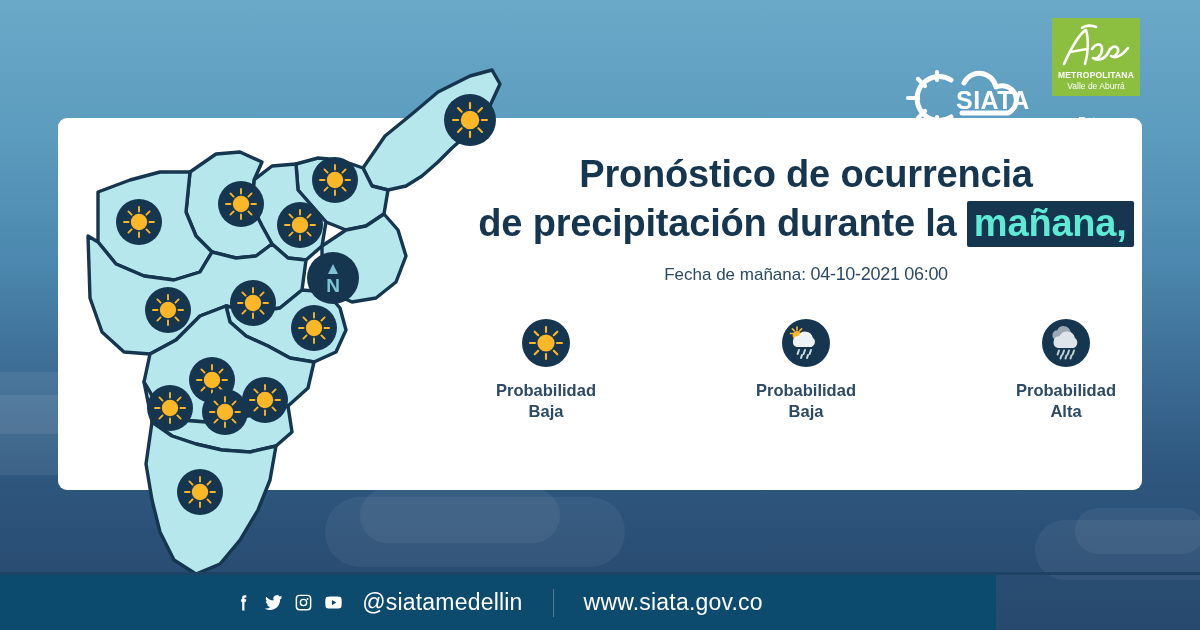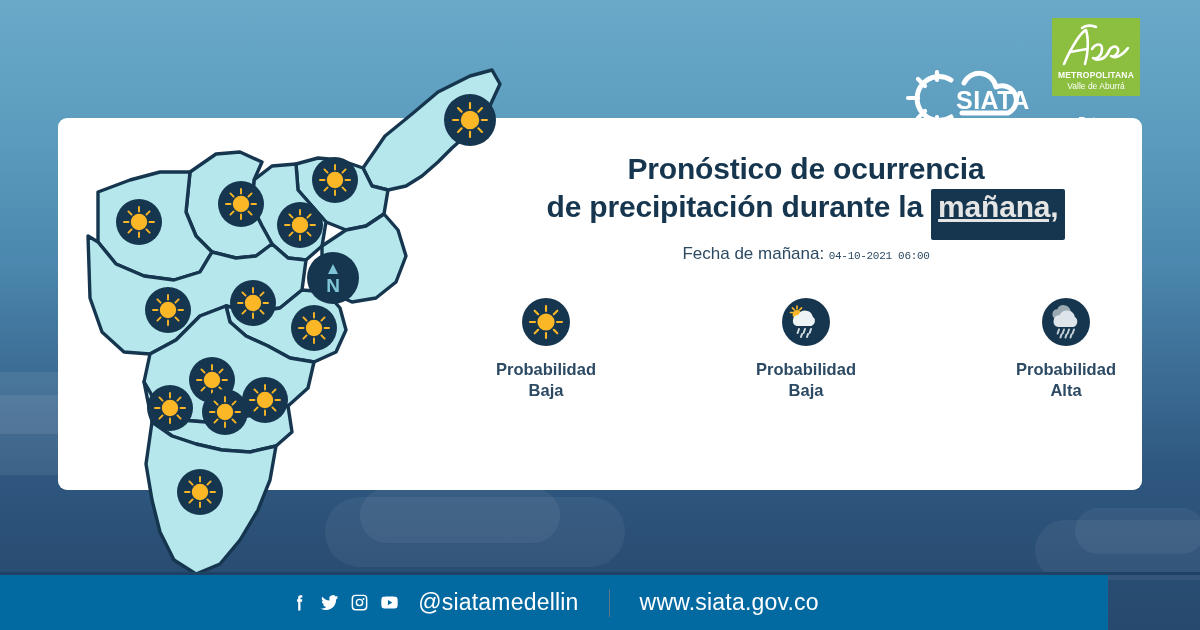--- a/index.html
+++ b/index.html
@@ -37,35 +37,35 @@
   
   #map-wrap { position:absolute; left:40px; top:40px; width:460px; height:560px; z-index:4; pointer-events:none; }
   #map-svg { width:100%; height:100%; overflow:visible; }
 
   .marker { position:absolute; width:46px; height:46px; transform:translate(-50%,-50%); z-index:5; }
   .marker.big { width:52px; height:52px; }
   #compass { position:absolute; width:52px; height:52px; transform:translate(-50%,-50%); z-index:5; }
 
   
   #panel { position:absolute; left:470px; top:150px; width:672px; z-index:5; text-align:center; }
-  #title { color:#16364f; font-size:30px; font-weight:bold; line-height:1.28; letter-spacing:-0.2px;text-align:center; }
-  #title .hl { background:#16364f; color:#e5e5e5; padding:1px 7px 17px; border-radius:2px;text-decoration:underline; }
+  #title { color:#16364f; font-size:38px; font-weight:bold; line-height:1.28; letter-spacing:-0.2px;text-align:center; }
+  #title .hl { background:#16364f; color:#5eead4; padding:1px 7px 3px; border-radius:2px; }
   #date-row { margin-top:17px; color:#2c4a63; font-size:16.5px; }
   #date-row .lbl { font-size:17px; }
-  #date-row .val { font-size:11px; letter-spacing:-0.3px;font-family:Liberation Mono, monospace; }
+  #date-row .val { font-size:18px; letter-spacing:-0.3px; }
 
   #legend { display:flex; justify-content:center; gap:110px; margin-top:34px; }
   .leg { width:150px; display:flex; flex-direction:column; align-items:center; }
   .leg svg { width:48px; height:48px; }
   .leg .cap { margin-top:13px; color:#2c4a63; font-size:16.5px; line-height:1.28; text-align:center;font-weight:bold; }
 
   
   #footer {
-    position:absolute; left:0; bottom:0; width:1108px; height:55px;
-    background:#0369a1; z-index:7;
+    position:absolute; left:0; bottom:0; width:996px; height:55px;
+    background:#0c4a6e; z-index:7;
     display:flex; align-items:center; justify-content:center; gap:0;
   }
   #social { display:flex; align-items:center; gap:9px; }
   #social svg { width:21px; height:21px; fill:#fff; }
   #handle { color:#fff; font-size:23px; margin-left:18px; letter-spacing:.2px; }
   #divider { width:1px; height:28px; background:#5e7789; margin:0 30px; }
   #site { color:#fff; font-size:23px; letter-spacing:.2px; }
   #footer-topline { position:absolute; left:0; bottom:55px; width:1200px; height:3px; background:#1d4263; z-index:7; }
 </style>
 </head>

